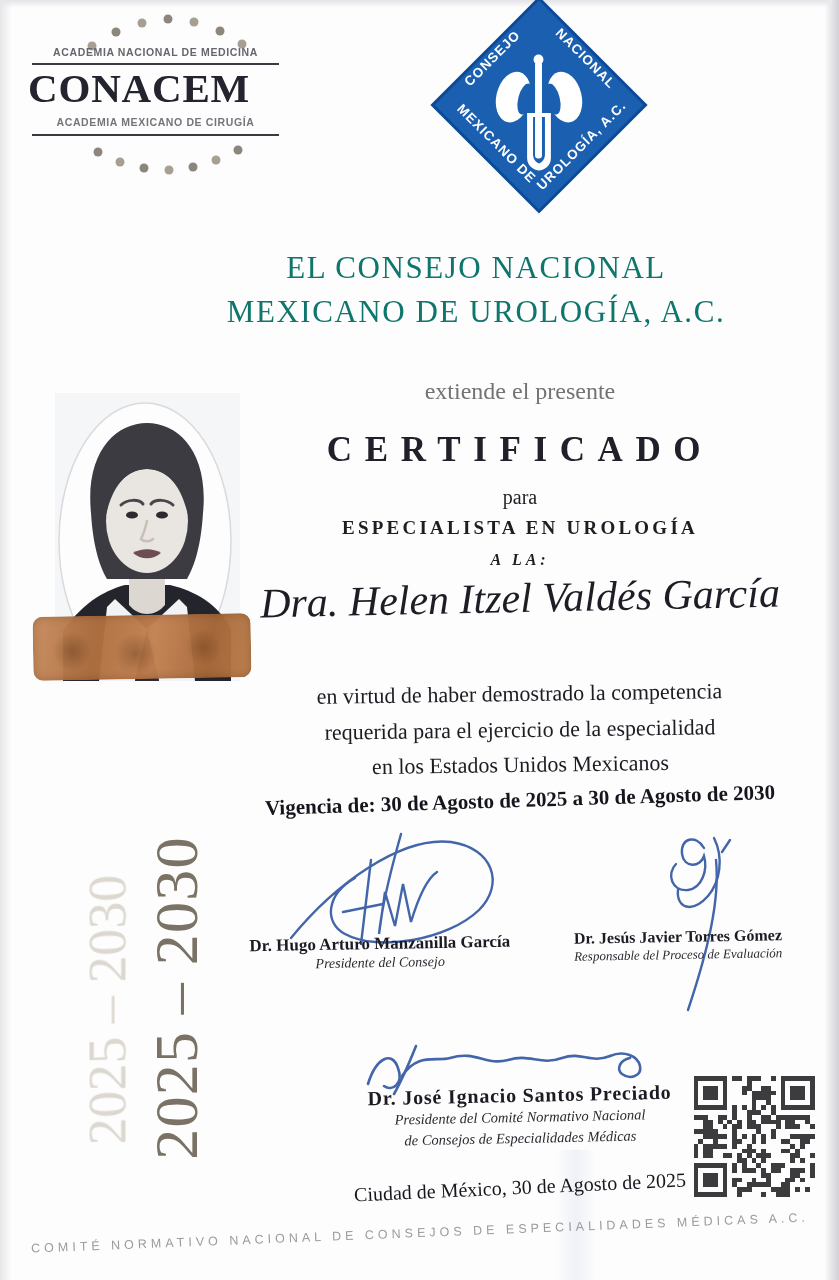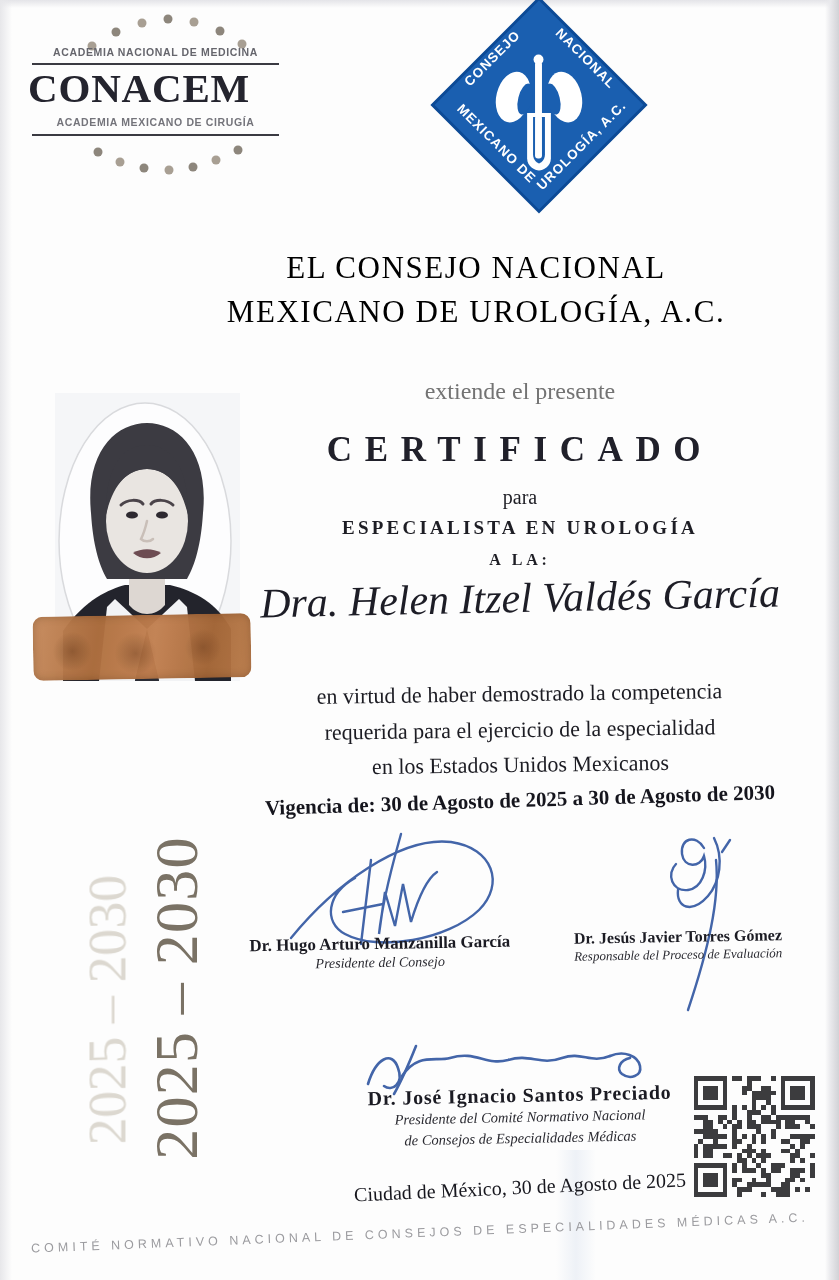--- a/index.html
+++ b/index.html
@@ -31,27 +31,27 @@
   .c-bottom{position:absolute;left:0;top:110px;width:100%;text-align:center;
       font-family:"Liberation Sans",sans-serif;font-size:10.5px;font-weight:700;
       letter-spacing:.06em;color:#74747b;}
   .c-rule2{position:absolute;left:4px;top:128px;width:247px;border-top:2px solid #3a3a42;}
 
   
   #seal{left:430px;top:-4px;width:218px;height:218px;}
 
   
   #title{left:120px;top:246px;width:712px;font-size:31px;letter-spacing:.05em;
-      line-height:1.42;color:#000000;font-weight:500;}
+      line-height:1.42;color:#0f766e;font-weight:500;}
   #intro{left:240px;top:378px;width:560px;font-size:24px;color:#737373;}
   #heading{left:180px;top:430px;width:680px;font-size:35px;letter-spacing:.36em;
       font-weight:600;color:#20202a;}
   #como{left:240px;top:486px;width:560px;font-size:20px;}
   #specialty{left:240px;top:517px;width:560px;font-size:19px;font-weight:600;letter-spacing:.17em;}
-  #tola{left:240px;top:551px;width:560px;font-size:16px;font-weight:600;letter-spacing:.24em;}
+  #tola{left:240px;top:551px;width:560px;font-size:16px;font-weight:600;letter-spacing:.24em;font-style:italic;}
   #recipient{left:210px;top:574px;width:620px;font-size:42px;font-style:italic;
       color:#1d1d26;transform:rotate(-1.2deg);}
   #bodytxt{left:225px;top:676px;width:590px;font-size:22px;line-height:1.62;
       color:#1c1c23;transform:rotate(-0.8deg);}
   #validity{left:225px;top:788px;width:590px;font-size:21px;font-weight:700;
       color:#15151d;transform:rotate(-1.8deg);}
 
   
   #photo{left:55px;top:393px;width:185px;height:288px;}
   #hologram{left:33px;top:615px;width:218px;height:64px;border-radius:10px;

